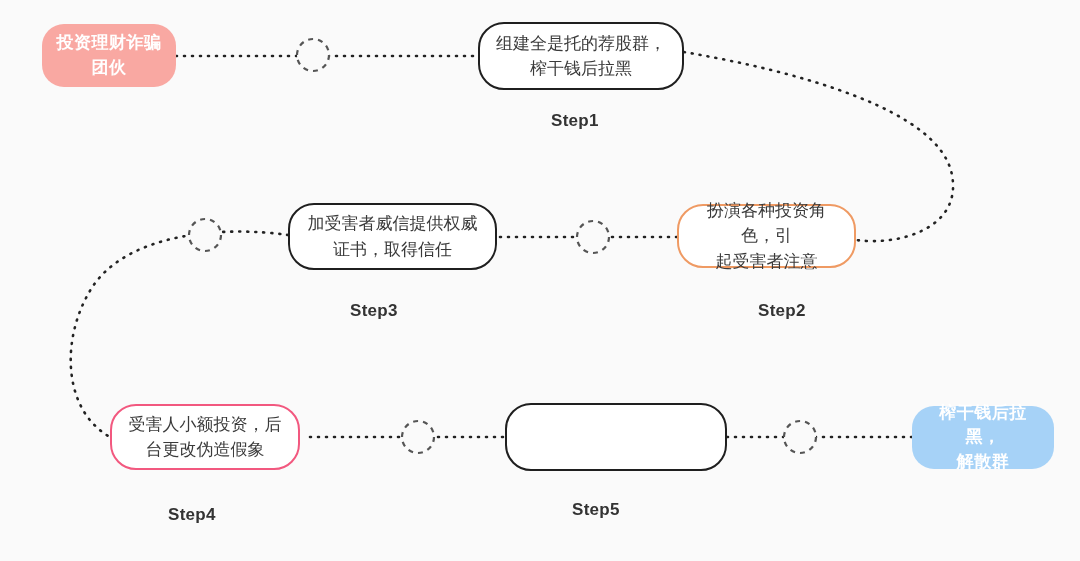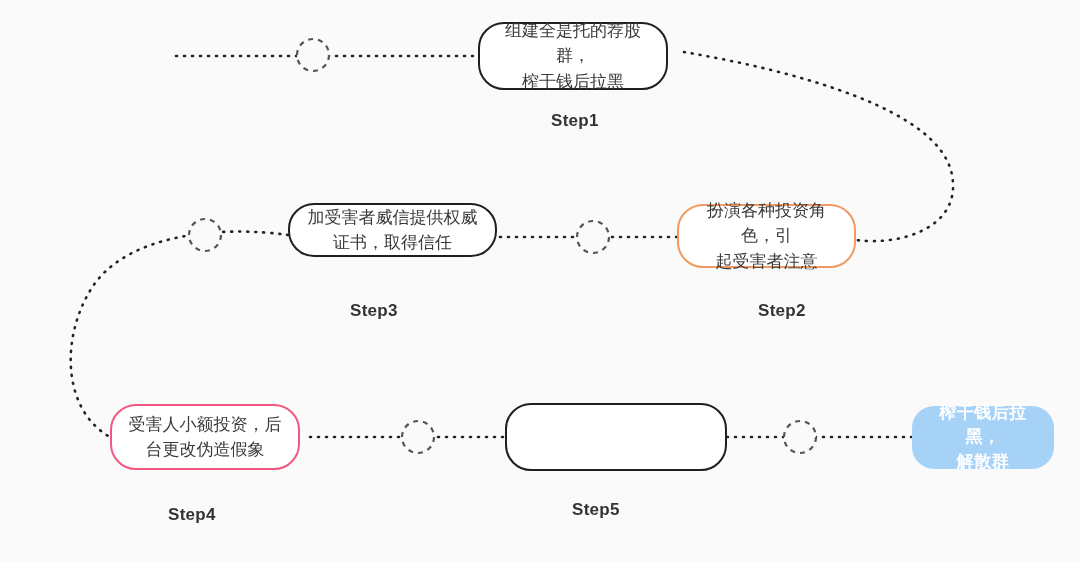--- a/index.html
+++ b/index.html
@@ -106,38 +106,44 @@
 
     <g fill="#fafafa" stroke="#555555" stroke-width="2.2" stroke-dasharray="5 5">
       <circle cx="313" cy="55" r="16"></circle>
       <circle cx="205" cy="235" r="16"></circle>
       <circle cx="593" cy="237" r="16"></circle>
       <circle cx="418" cy="437" r="16"></circle>
       <circle cx="800" cy="437" r="16"></circle>
     </g>
   </svg>
 
+  <div class="pill pill-start" style="left:42px; top:24px; width:134px; height:63px;">
+    <span>
+      <span>投资理财诈骗</span><br>
+      <span>团伙</span>
+    </span>
+  </div>
 
-  <div class="stepbox" style="left:478px; top:22px; width:190px; height:68px;">
+  <div class="stepbox" style="left:478px; top:22px; width:206px; height:68px;">
     <span>
       <span>组建全是托的荐股群，</span><br>
       <span>榨干钱后拉黑</span>
     </span>
   </div>
   <div class="caption" style="left:551px; top:111px;">Step1</div>
 
   <div class="stepbox orange" style="left:677px; top:204px; width:179px; height:64px;">
     <span>
       <span>扮演各种投资角色，引</span><br>
       <span>起受害者注意</span>
     </span>
   </div>
   <div class="caption" style="left:758px; top:301px;">Step2</div>
 
-  <div class="stepbox" style="left:288px; top:203px; width:209px; height:54px;">
+  <div class="stepbox" style="left:288px; top:203px; width:209px; height:67px;">
     <span>
       <span>加受害者威信提供权威</span><br>
       <span>证书，取得信任</span>
     </span>
   </div>
   <div class="caption" style="left:350px; top:301px;">Step3</div>
 
   <div class="stepbox rose" style="left:110px; top:404px; width:190px; height:66px;">
     <span>
       <span>受害人小额投资，后</span><br>

